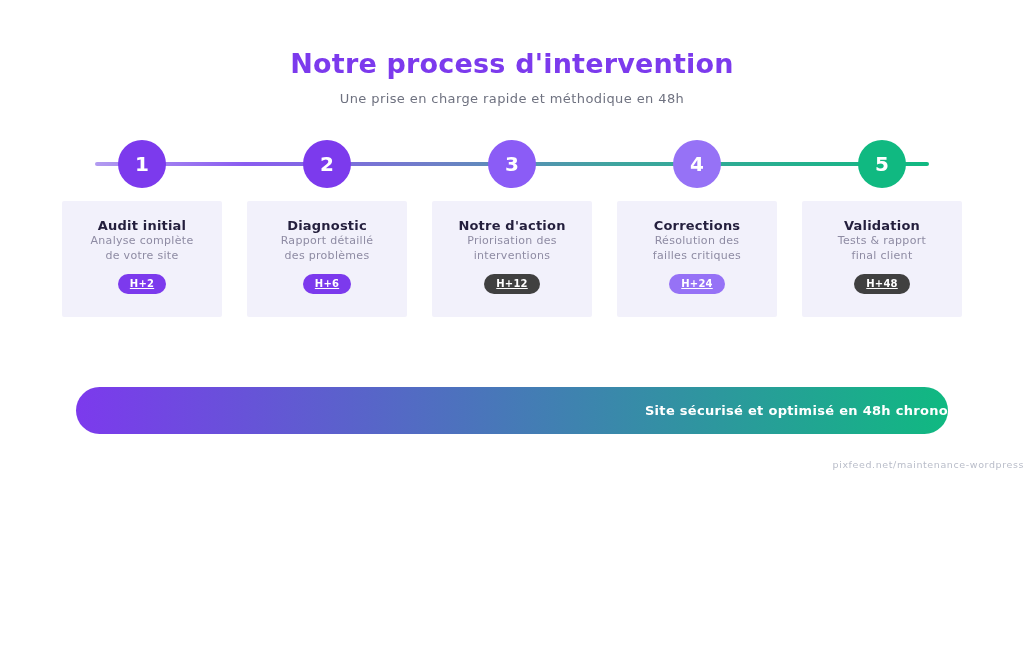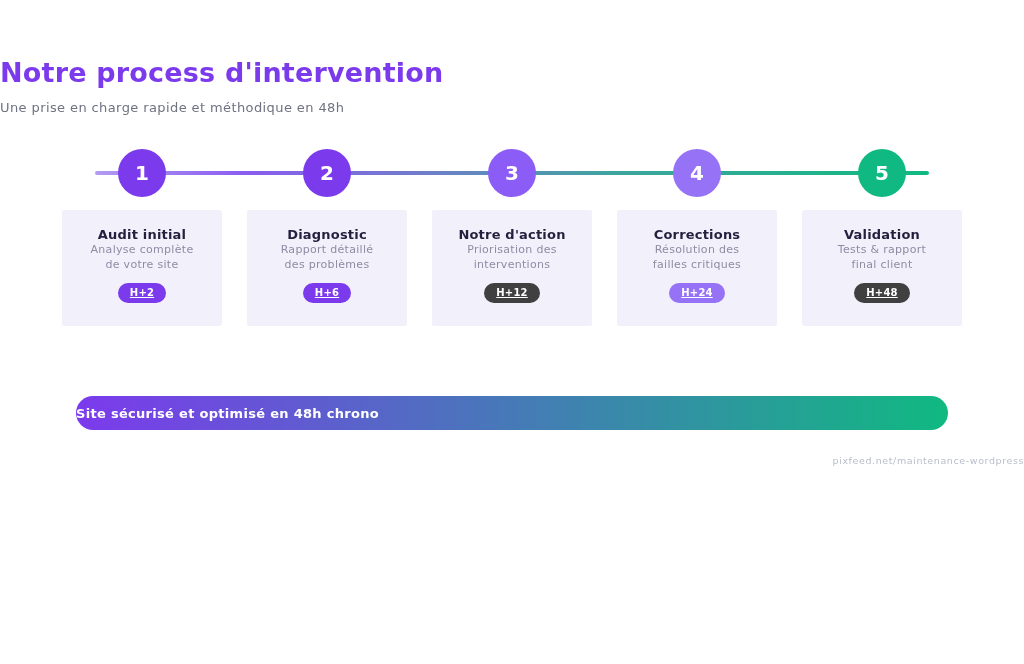--- a/index.html
+++ b/index.html
@@ -5,21 +5,21 @@
   * { margin: 0; padding: 0; box-sizing: border-box; }
   html, body { background: #ffffff; }
   .page {
     position: relative;
     width: 1024px;
     height: 664px;
     background: #ffffff;
     font-family: "DejaVu Sans", "Liberation Sans", sans-serif;
     overflow: hidden;
   }
-  .header { padding-top: 36px; margin-top: 21px; }
+  .header { text-align: center; padding-top: 48px; }
   .title {
     font-size: 27px;
     font-weight: bold;
     color: #7c3aed;
     letter-spacing: 0.2px;
   }
   .subtitle {
     margin-top: 12px;
     font-size: 13px;
     color: #6f7280;
@@ -96,27 +96,27 @@
     border-radius: 999px;
     background: #7c3aed;
     color: #ffffff;
     font-size: 10px;
     font-weight: bold;
     letter-spacing: 0.2px;
     text-decoration: underline;
   }
   .cta-banner {
     width: 872px;
-    height: 34px;
+    height: 47px;
     margin: 70px auto 0;
     border-radius: 24px;
     background: linear-gradient(90deg, #7c3aed, #10b981);
     display: flex;
     align-items: center;
-    justify-content: flex-start;
+    justify-content: flex-end;
   }
   .cta-label {
     color: #ffffff;
     font-size: 13px;
     font-weight: bold;
     letter-spacing: 0.3px;
   }
   .footer-url {
     margin-top: 25px;
     text-align: right;

